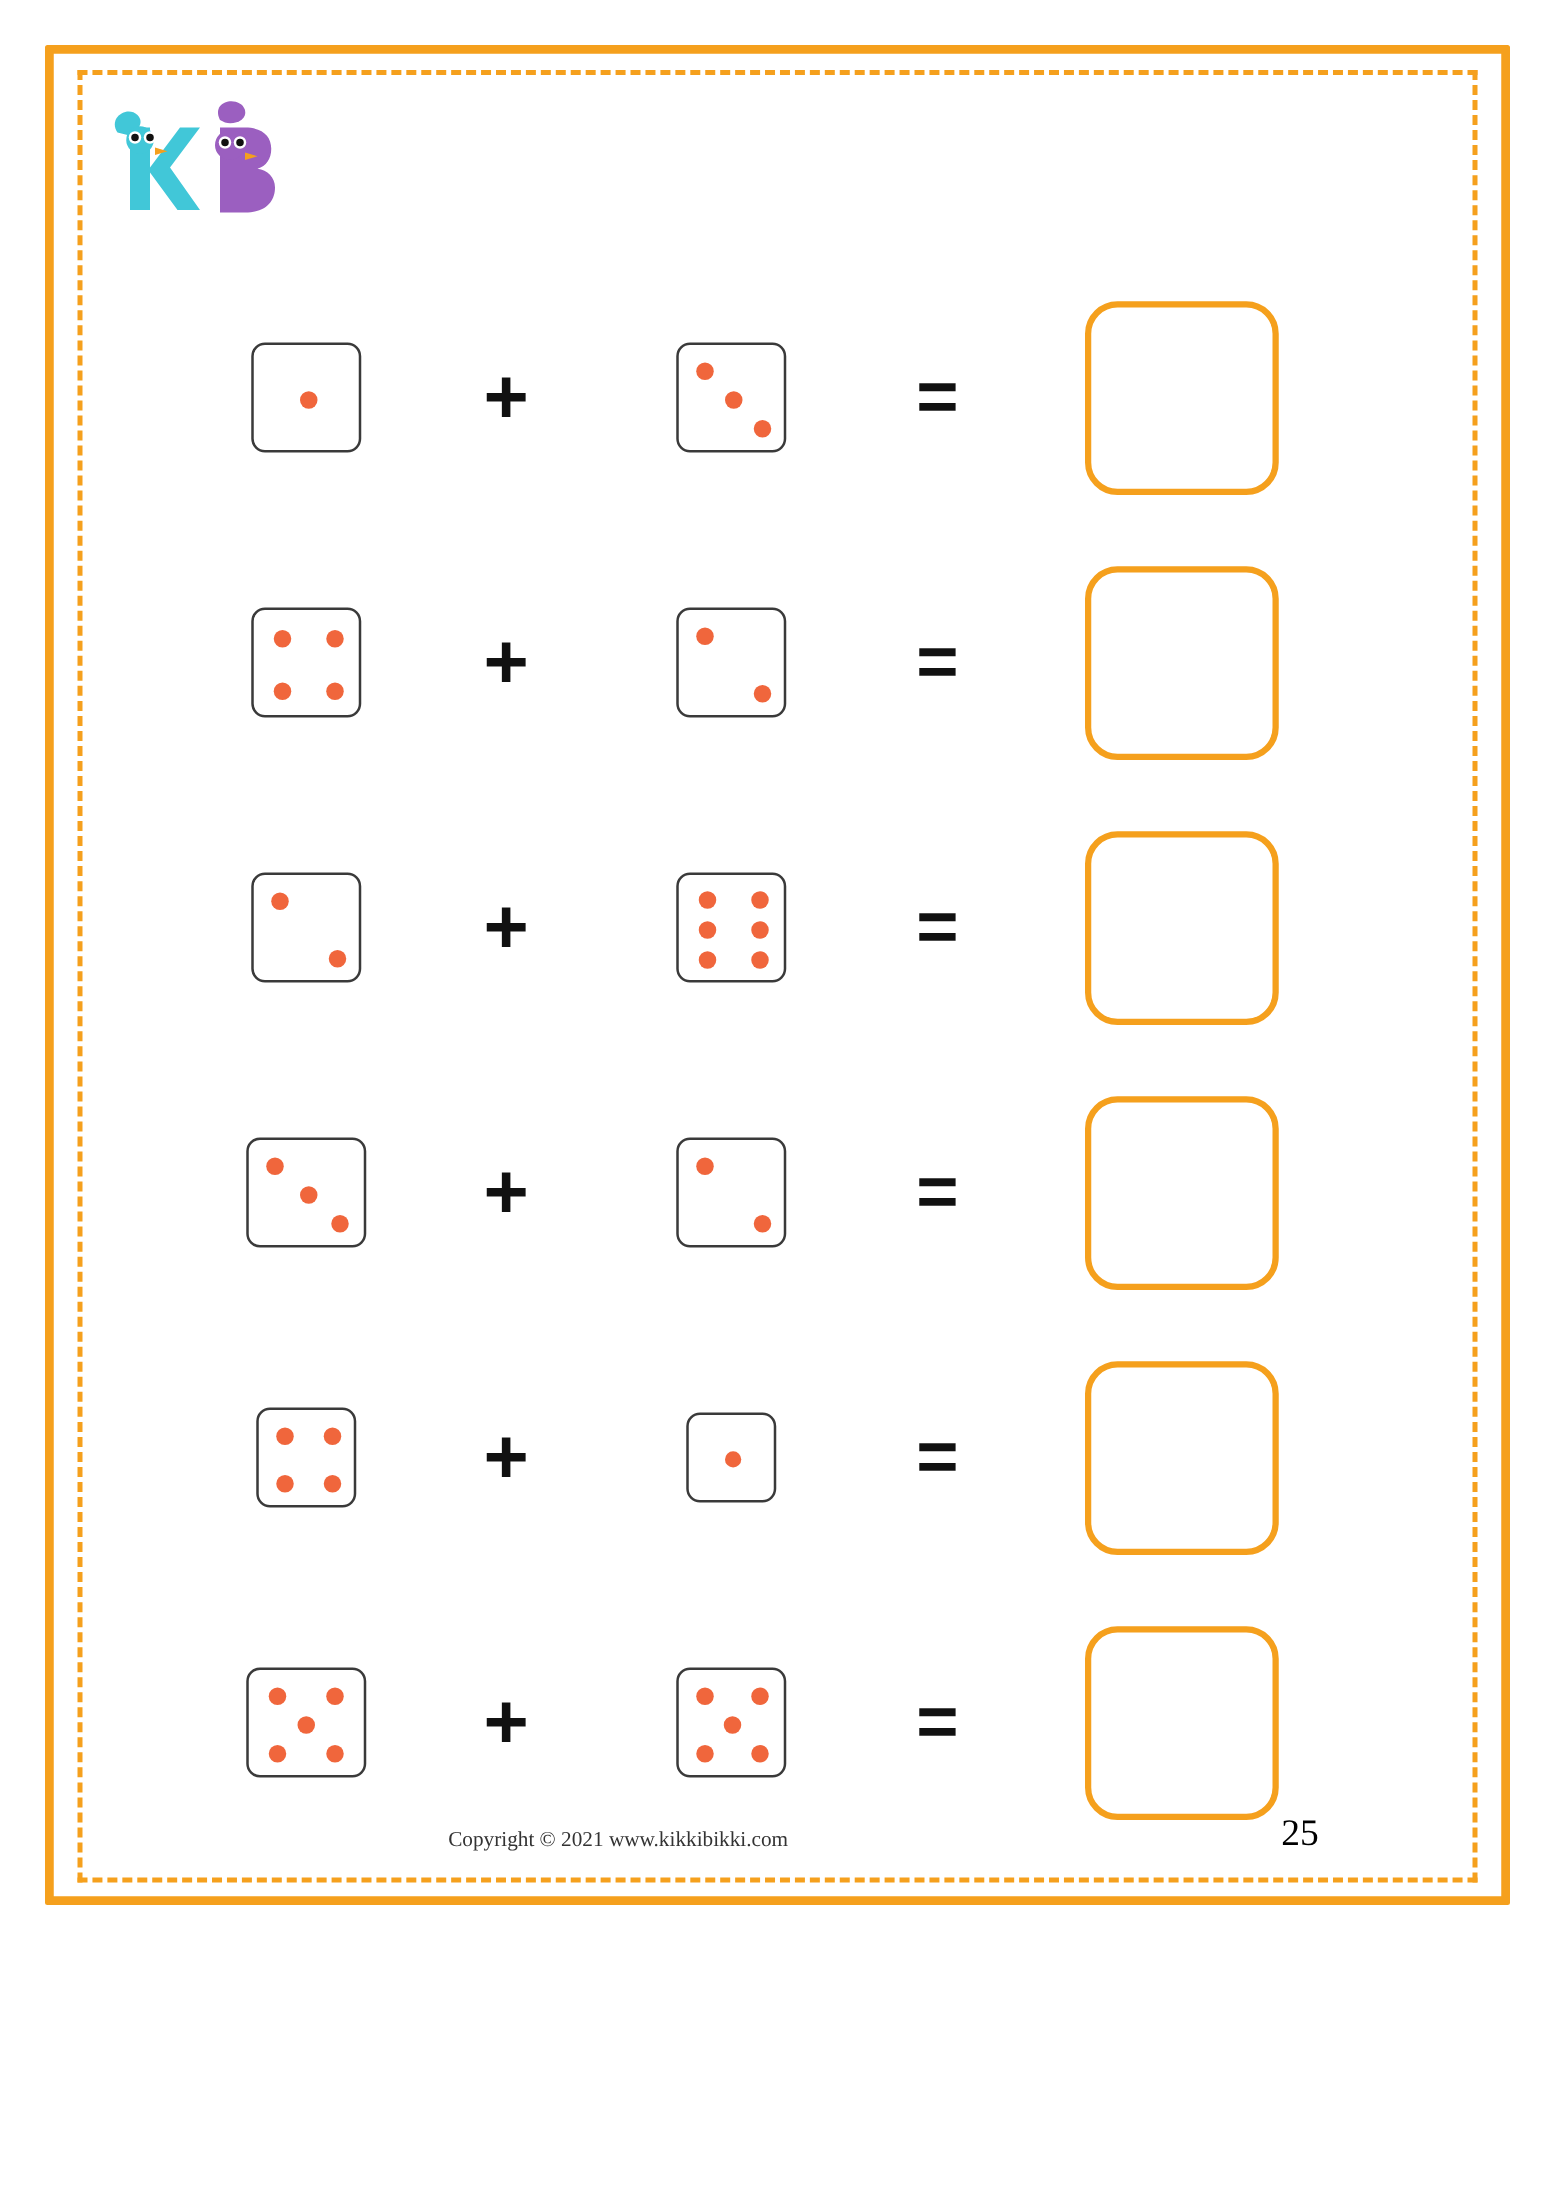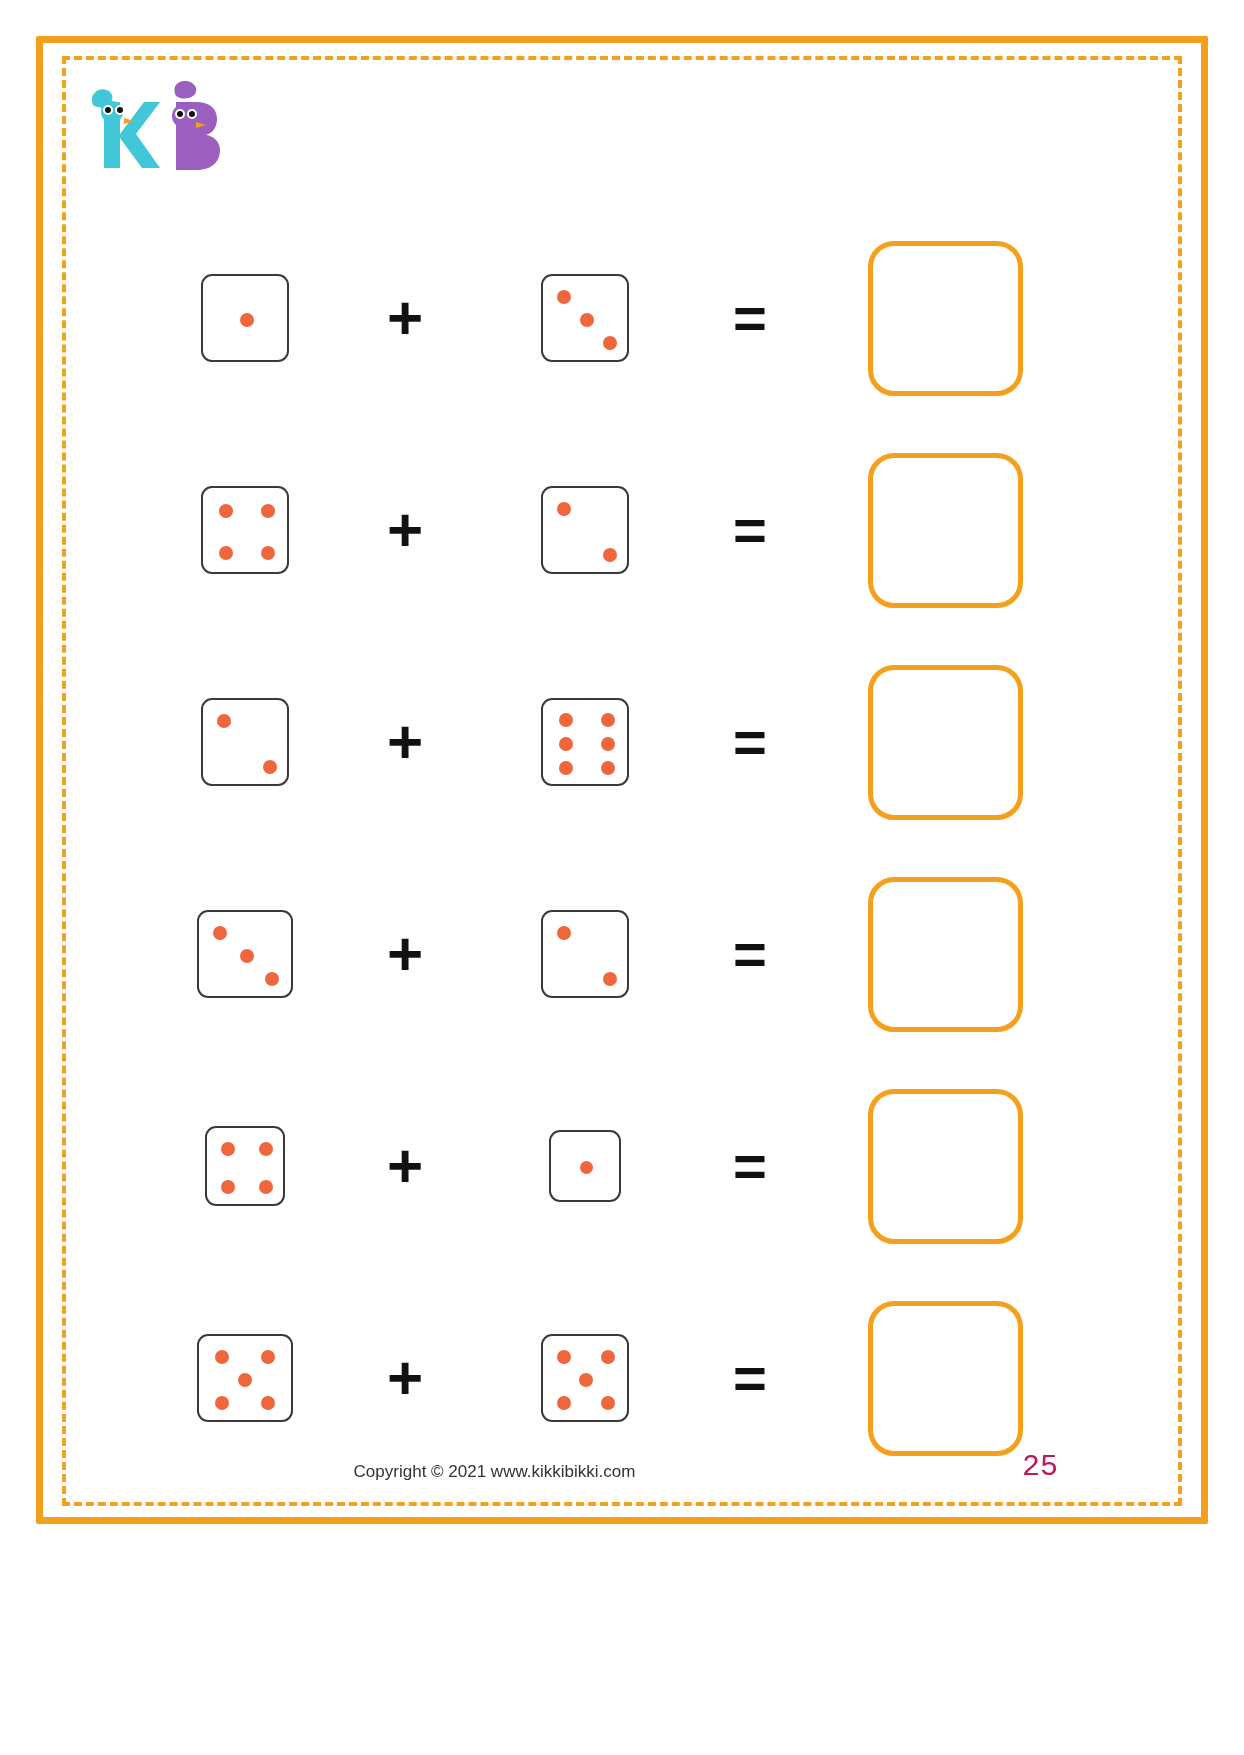--- a/index.html
+++ b/index.html
@@ -139,34 +139,34 @@
     box-sizing: border-box;
     background: #ffffff;
   }
 
   .footer {
     position: absolute;
     left: 0;
     top: 1462px;
     width: 989px;
     text-align: center;
-    font-family: Liberation Sans, sans-serif;
+    font-family: Liberation Serif, serif;
     font-size: 17px;
     color: #333333;
   }
 
   .page-number {
     position: absolute;
     left: 1000px;
     top: 1450px;
     width: 80px;
     text-align: center;
-    font-family: Liberation Mono, monospace;
+    font-family: Liberation Serif, serif;
     font-size: 30px;
-    color: #be185d;
+    color: #000000;
   }
 </style>
 </head>
 <body>
 
 <div class="page">
 
   <div class="border-outer"></div>
   <div class="border-dashed"></div>
 

